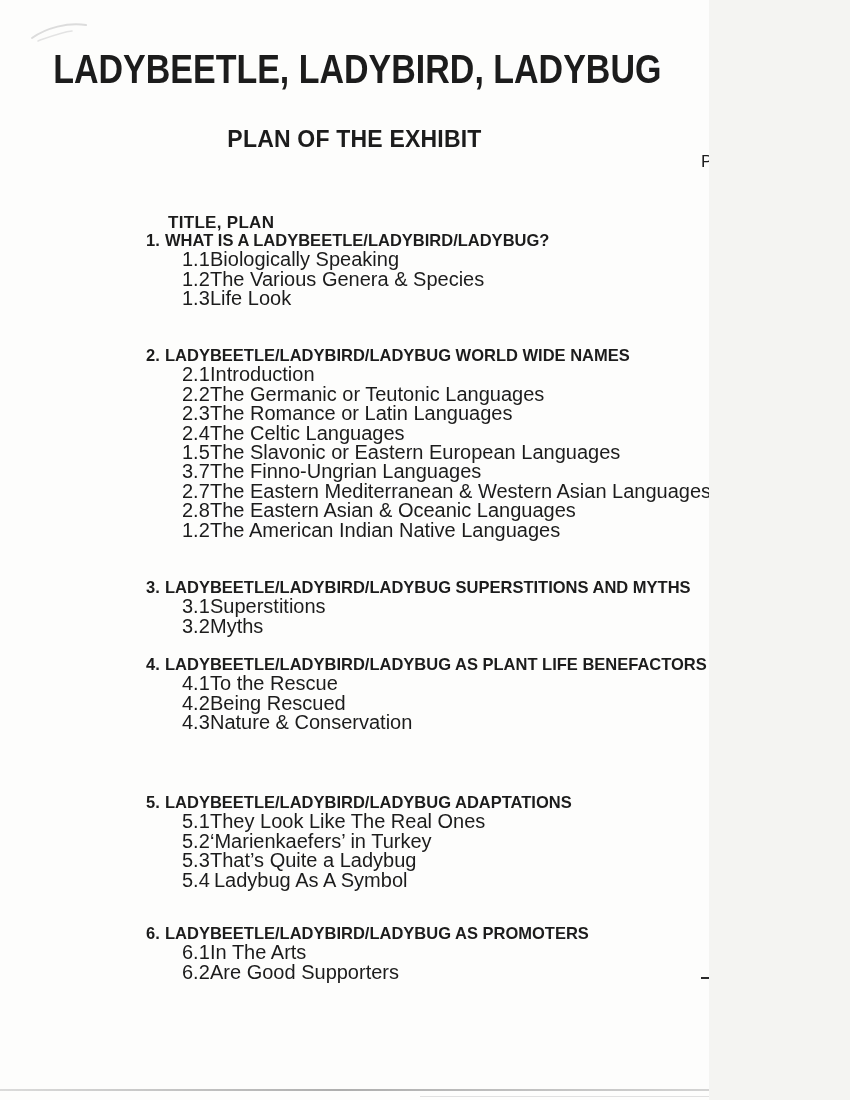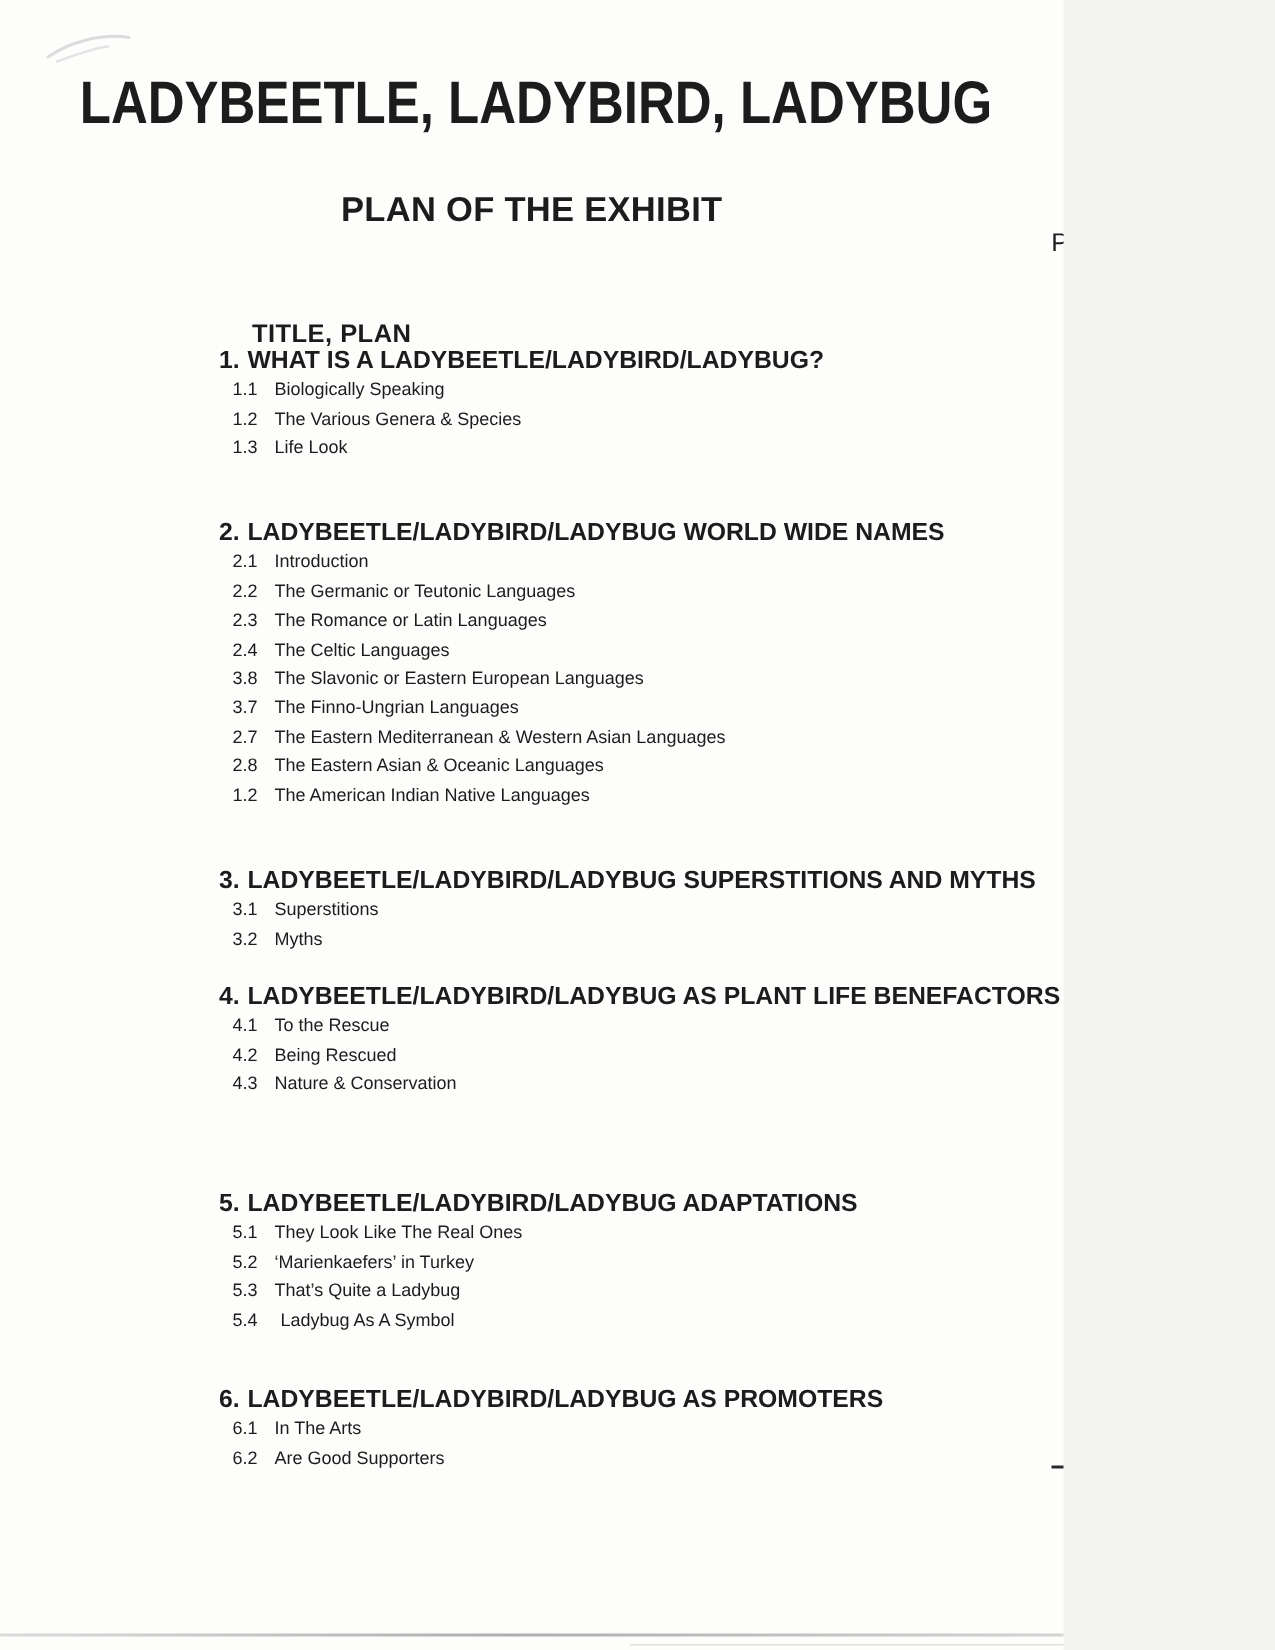--- a/index.html
+++ b/index.html
@@ -32,21 +32,21 @@
     position:absolute; top:190px; left:168px;
     font-size:17px; font-weight:bold; letter-spacing:.3px; line-height:1;margin-top:24px;
   }
   .front-pages{
     position:absolute; top:189px; left:705px; width:50px;
     text-align:center; font-size:17px; line-height:1;
   }
   .section{ position:absolute; left:146px; line-height:19.4px; }
   .sec-heading{ display:flex; font-weight:bold; font-size:16.5px; white-space:nowrap; }
   .sec-num{ width:19px; flex:0 0 19px; }
-  .sec-items{ margin-left:9px; font-size:12px; }
+  .sec-items{ margin-left:36px; font-size:20px; }
   .toc-item{ display:flex; white-space:nowrap; }
   .item-num{ width:28px; flex:0 0 28px; }
   .indent-sm{ padding-left:4px; }
   .s1{ top:231px; } .s2{ top:346px; } .s3{ top:578px; }
   .s4{ top:655px; } .s5{ top:793px; } .s6{ top:924px; }
   .total-rule{
     position:absolute; top:977px; left:701px; width:58px; height:0;
     border-top:2px solid #2b2b2b;
   }
   .total-value{
@@ -121,21 +121,21 @@
       </div>
       <div class="toc-item">
         <span class="item-num">2.3</span>
         <span>The Romance or Latin Languages</span>
       </div>
       <div class="toc-item">
         <span class="item-num">2.4</span>
         <span>The Celtic Languages</span>
       </div>
       <div class="toc-item">
-        <span class="item-num">3.8</span>
+        <span class="item-num">1.5</span>
         <span>The Slavonic or Eastern European Languages</span>
       </div>
       <div class="toc-item">
         <span class="item-num">3.7</span>
         <span>The Finno-Ungrian Languages</span>
       </div>
       <div class="toc-item">
         <span class="item-num">2.7</span>
         <span>The Eastern Mediterranean &amp; Western Asian Languages</span>
       </div>

